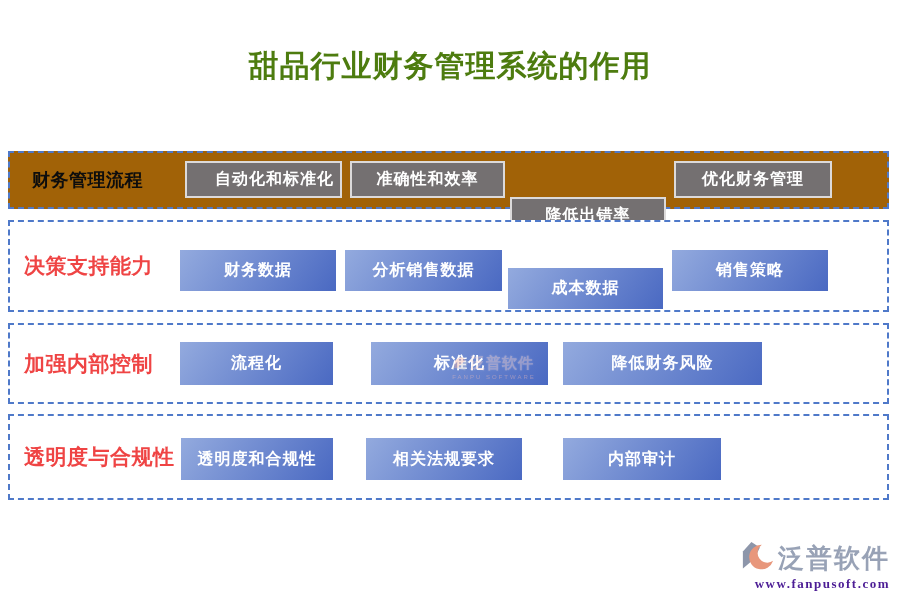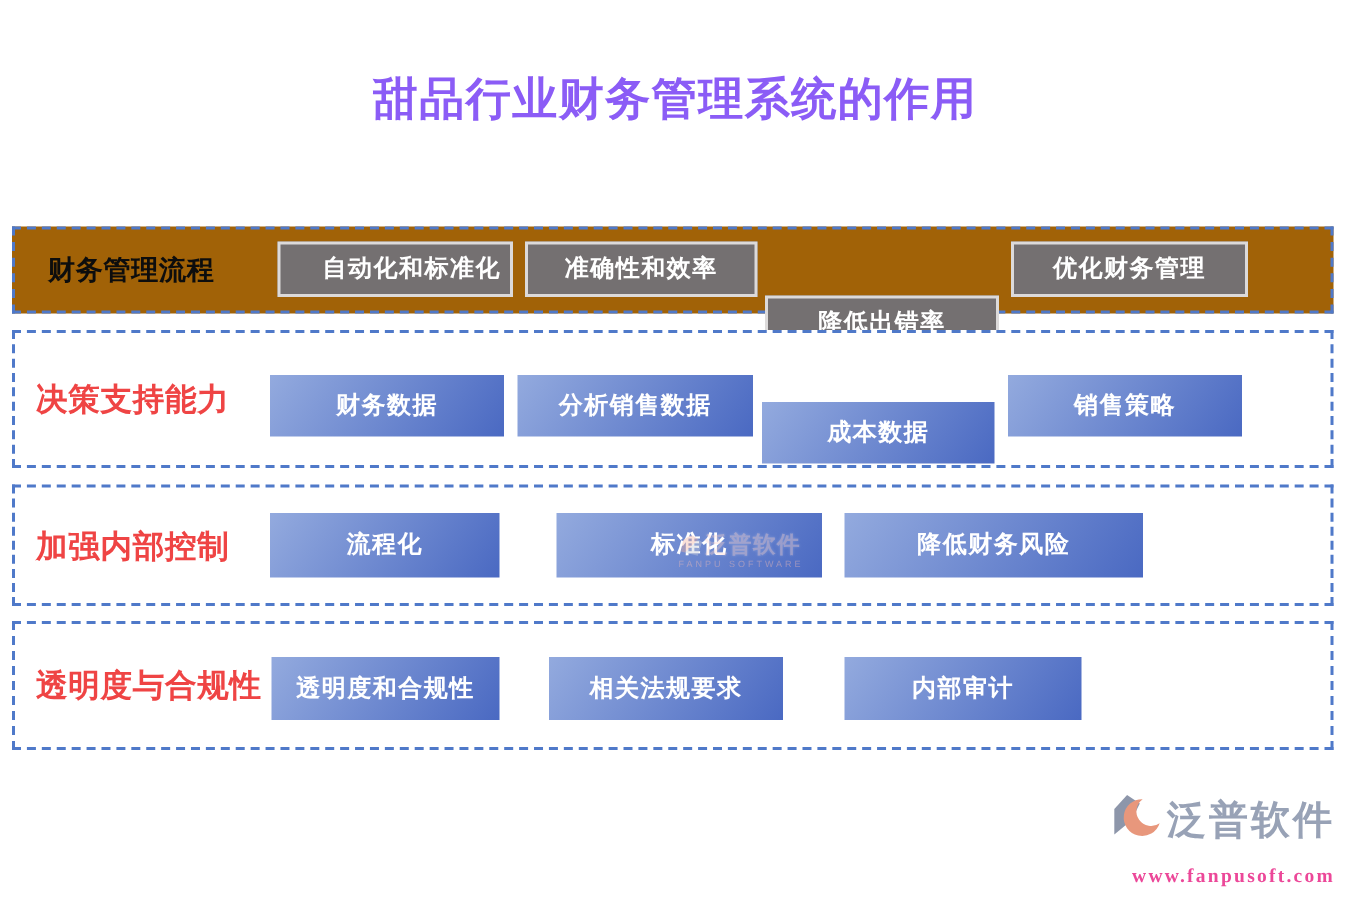--- a/index.html
+++ b/index.html
@@ -3,21 +3,21 @@
 <meta charset="utf-8">
 <style>
   html,body{margin:0;padding:0;}
   body{
     width:900px;height:600px;position:relative;overflow:hidden;
     background:#ffffff;font-family:"Liberation Sans",sans-serif;
   }
   .title{
     position:absolute;top:46px;left:0;width:900px;text-align:center;
     font-family:"Liberation Serif",serif;font-weight:bold;font-size:30px;
-    color:#8b5cf6;letter-spacing:1px;
+    color:#4d7c0f;letter-spacing:1px;
   }
   .row{
     position:absolute;left:8px;width:881px;box-sizing:border-box;
     border:2px dashed #4f79c9;
   }
   .row1{top:151px;height:58px;background:#a16207;}
   .row2{top:220px;height:92px;background:#ffffff;}
   .row3{top:323px;height:81px;background:#ffffff;}
   .row4{top:414px;height:86px;background:#ffffff;}
   .row-label{
@@ -75,21 +75,21 @@
     position:absolute;right:10px;bottom:8px;
     display:flex;flex-direction:column;align-items:flex-end;
   }
   .footer-top{display:flex;align-items:center;gap:3px;}
   .brand{
     font-size:26px;font-weight:bold;color:#98a2b6;letter-spacing:2px;
     white-space:nowrap;line-height:1;
   }
   .footer-url{
     font-family:"Liberation Serif",serif;font-weight:bold;
-    font-size:13px;color:#ec4899;letter-spacing:1.5px;margin-top:12px;
+    font-size:13px;color:#4c1d95;letter-spacing:1.5px;margin-top:0;
     white-space:nowrap;
   }
 </style>
 </head>
 <body>
 
 <div class="title">甜品行业财务管理系统的作用</div>
 
 <div class="row row1 dark">
   <span class="row-label">财务管理流程</span>

